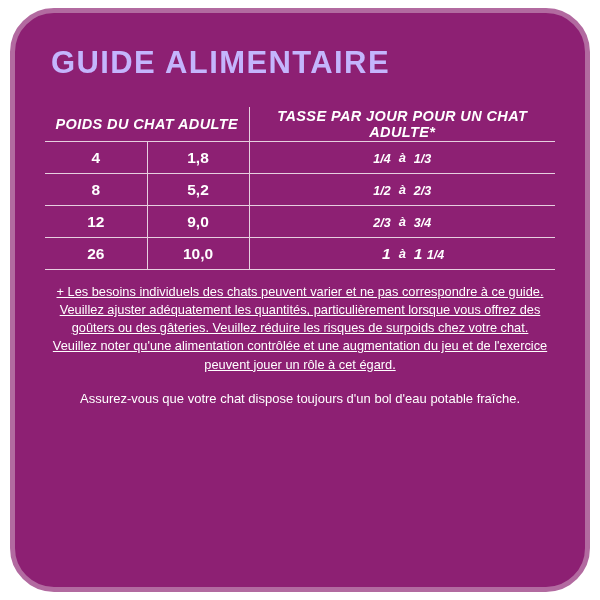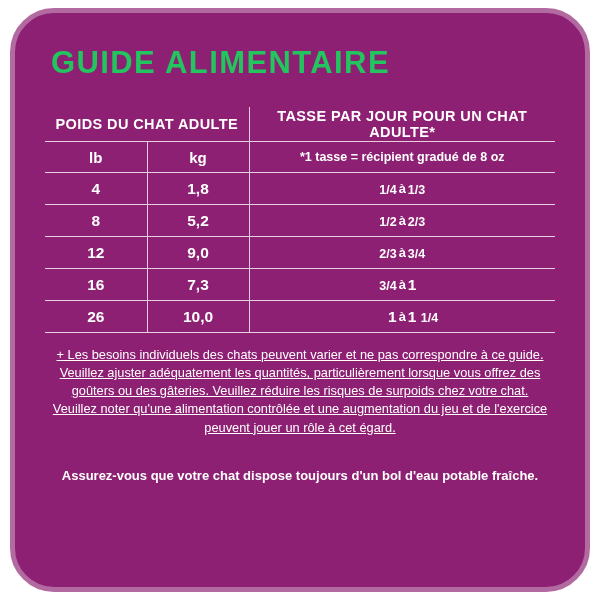--- a/index.html
+++ b/index.html
@@ -36,21 +36,21 @@
     padding: 22px 30px 18px 30px;
     box-sizing: border-box;
     color: #ffffff;
   }
 
   .main-title {
     font-size: 31px;
     font-weight: bold;
     letter-spacing: 1.4px;
     margin: 10px 0 0 6px;
-    color: #22c55e;
+    color: #c4b5fd;
     text-transform: uppercase;
   }
 
   .table-block {
     margin-top: 26px;
   }
 
   .table-title {
     text-align: center;
     font-size: 19px;
@@ -81,20 +81,21 @@
     border-left: none;
   }
   table.guide tr td:last-child,
   table.guide tr th:last-child {
     border-right: none;
     margin-top: 28px;
   }
   table.guide tr:first-child th,
   table.guide tr:first-child td {
     border-top: none;
+    font-style: italic;
   }
 
   .h-main {
     font-size: 14.5px;
     letter-spacing: 0.4px;
     height: 34px;
   }
 
   .h-sub {
     font-size: 15px;
@@ -112,22 +113,24 @@
     font-size: 15.5px;
   }
 
   .col-lb { width: 72px; }
   .col-kg { width: 92px; }
 
   .amt {
     display: flex;
     align-items: center;
     justify-content: center;
+    gap: 6px;
     font-size: 15.5px;
     font-weight: bold;
+    font-style: italic;
   }
   .amt .a {
     min-width: 42px;
     text-align: right;
   }
   .amt .sep {
     font-size: 13px;
     font-weight: bold;
     padding: 0 2px;
   }
@@ -153,50 +156,45 @@
     margin-top: 13px;
     font-size: 12.8px;
     line-height: 1.42;
     text-align: center;
     padding: 0 6px;
     font-weight: normal;
     text-decoration: underline;
   }
 
   .footnote-2 {
-    margin-top: 30px;
+    margin-top: 16px;
     font-size: 13px;
     line-height: 1.4;
     text-align: center;
-    font-weight: bold;
+    font-weight: normal;
     padding: 0 8px;
   }
 </style>
 </head>
 <body>
 
 <div class="panel">
   <div class="panel-inner">
 
     <div class="main-title">GUIDE ALIMENTAIRE</div>
 
     <div class="table-block">
 
 
       <table class="guide">
         <tbody>
           <tr>
             <th class="h-main" colspan="2">POIDS DU CHAT ADULTE</th>
             <th class="h-main" colspan="3">TASSE PAR JOUR POUR UN CHAT ADULTE*</th>
           </tr>
-          <tr>
-            <th class="h-sub col-lb">lb</th>
-            <th class="h-sub col-kg">kg</th>
-            <td class="note-cell" colspan="3">*1 tasse = récipient gradué de 8 oz</td>
-          </tr>
 
           <tr class="data-row">
             <td class="col-lb">4</td>
             <td class="col-kg">1,8</td>
             <td colspan="3">
               <div class="amt">
                 <span class="a"><span class="fr"><span class="n">1</span><span class="s">/</span><span class="d">4</span></span></span>
                 <span class="sep">à</span>
                 <span class="b"><span class="fr"><span class="n">1</span><span class="s">/</span><span class="d">3</span></span></span>
               </div>
@@ -220,31 +218,20 @@
             <td class="col-kg">9,0</td>
             <td colspan="3">
               <div class="amt">
                 <span class="a"><span class="fr"><span class="n">2</span><span class="s">/</span><span class="d">3</span></span></span>
                 <span class="sep">à</span>
                 <span class="b"><span class="fr"><span class="n">3</span><span class="s">/</span><span class="d">4</span></span></span>
               </div>
             </td>
           </tr>
 
-          <tr class="data-row">
-            <td class="col-lb">16</td>
-            <td class="col-kg">7,3</td>
-            <td colspan="3">
-              <div class="amt">
-                <span class="a"><span class="fr"><span class="n">3</span><span class="s">/</span><span class="d">4</span></span></span>
-                <span class="sep">à</span>
-                <span class="b"><span class="whole">1</span></span>
-              </div>
-            </td>
-          </tr>
 
           <tr class="data-row">
             <td class="col-lb">26</td>
             <td class="col-kg">10,0</td>
             <td colspan="3">
               <div class="amt">
                 <span class="a"><span class="whole">1</span></span>
                 <span class="sep">à</span>
                 <span class="b"><span class="whole">1</span>&nbsp;<span class="fr"><span class="n">1</span><span class="s">/</span><span class="d">4</span></span></span>
               </div>

